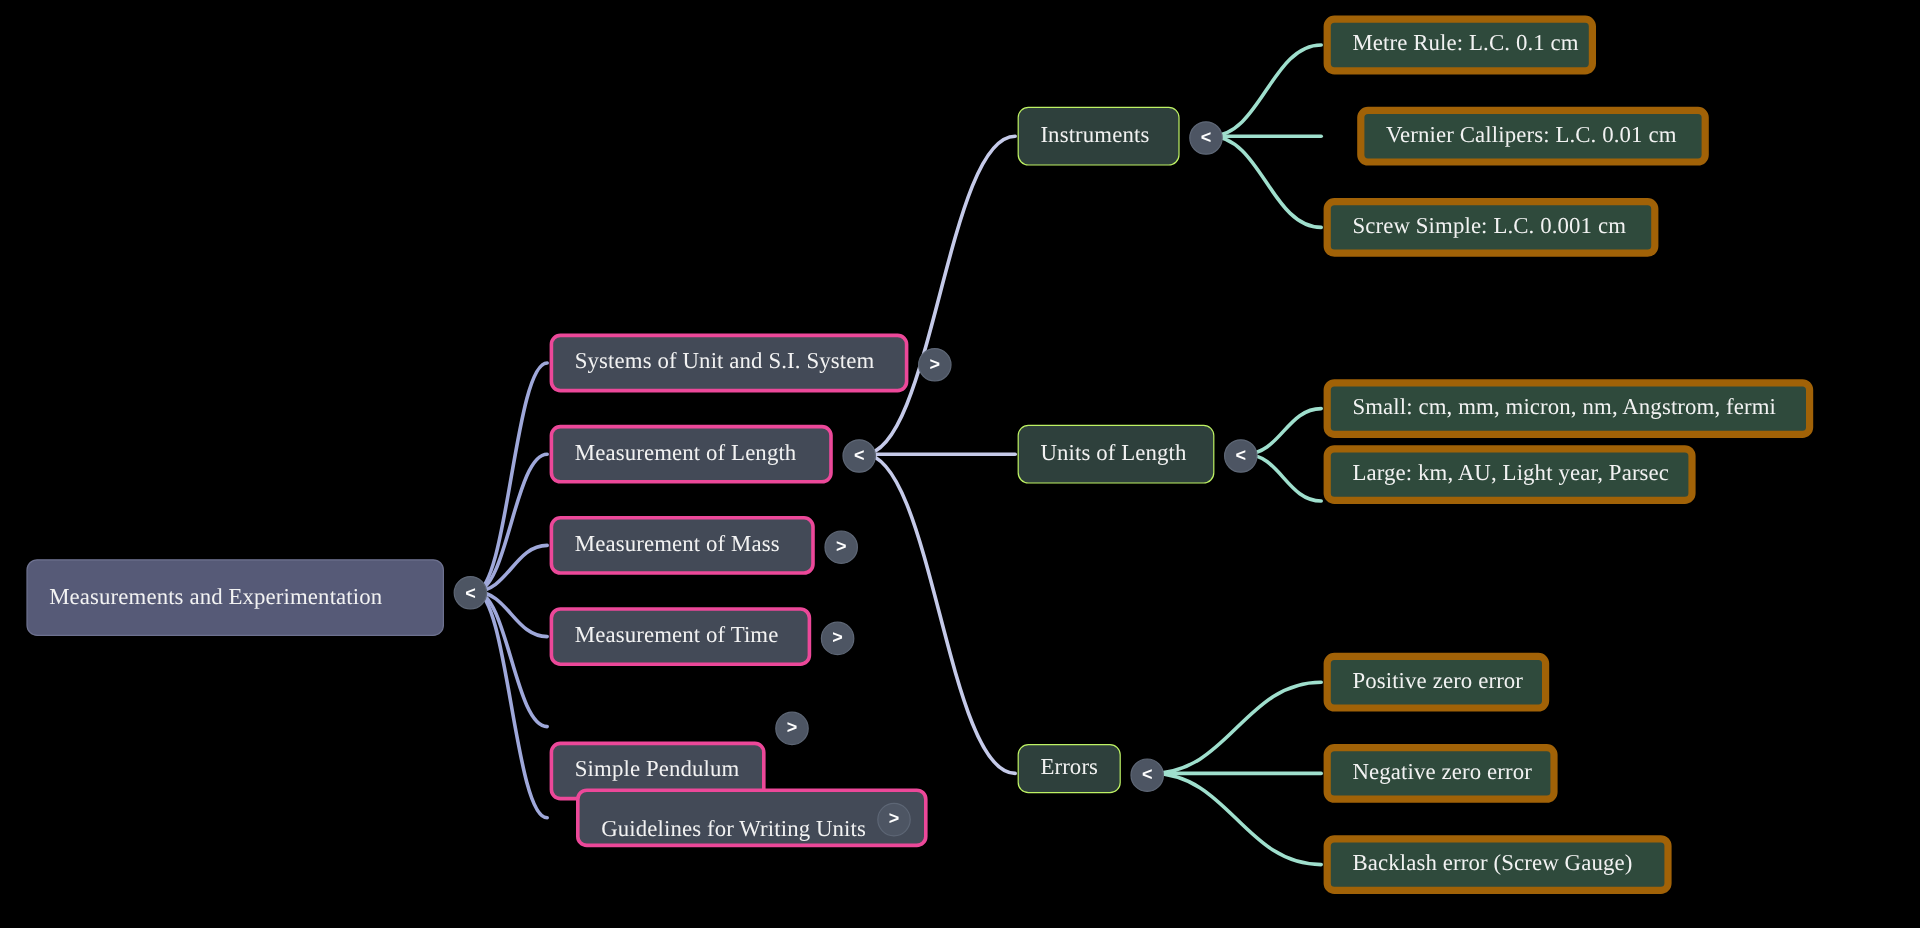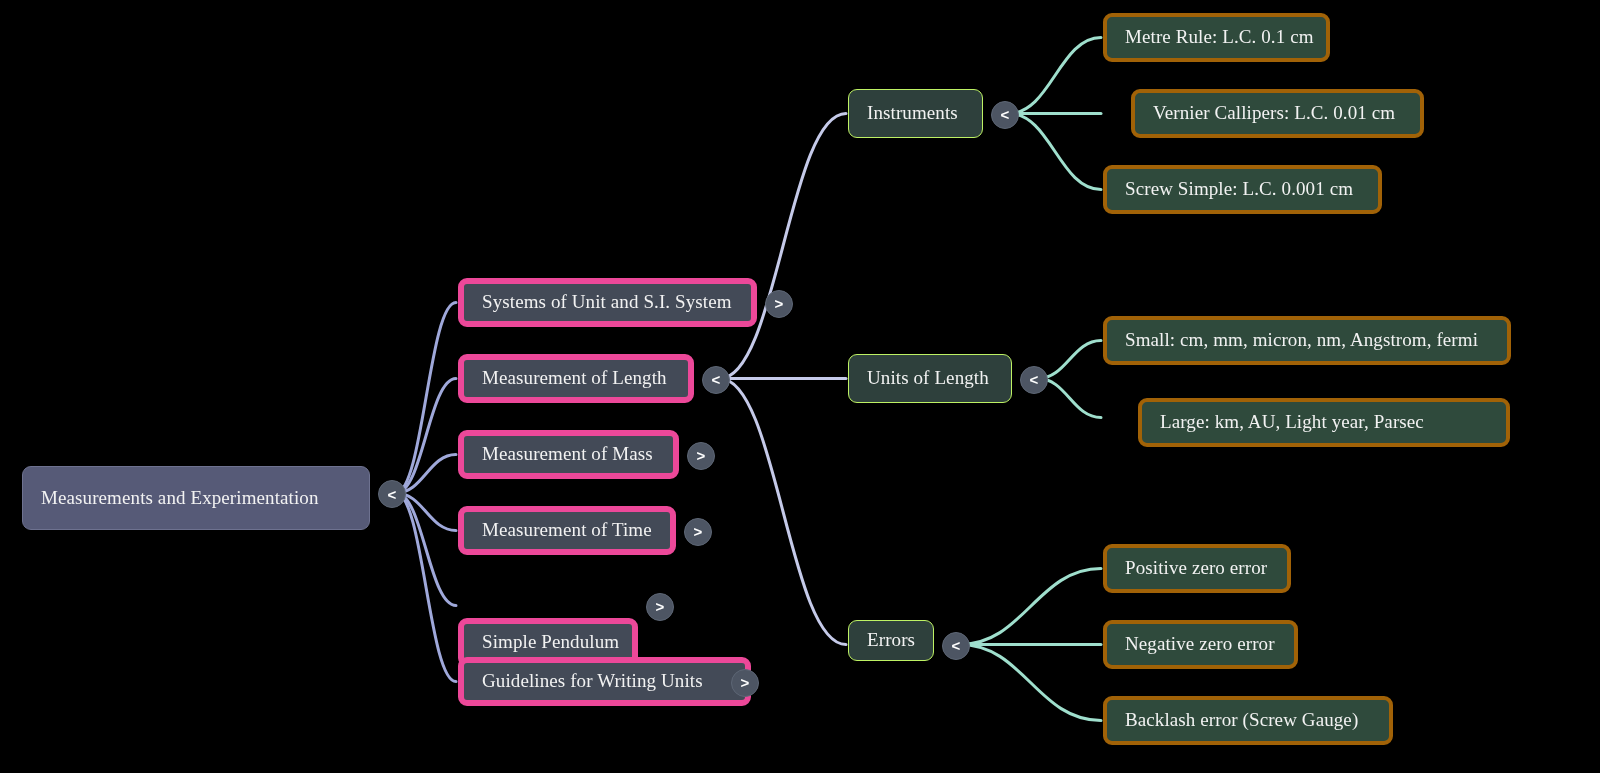--- a/index.html
+++ b/index.html
@@ -40,29 +40,29 @@
     letter-spacing: 0.1px;
     z-index: 3;
   }
   .node.root {
     background: #565a77;
     border: 1px solid #6e7290;
     font-size: 19px;
   }
   .node.branch {
     background: #434a57;
-    border: 6px solid #ec4899;
+    border: 3px solid #ec4899;
   }
   .node.mid {
     background: #2e403c;
     border: 1px solid #bef264;
   }
   .node.leaf {
     background: #2f4a3c;
-    border: 4px solid #a16207;
+    border: 6px solid #a16207;
   }
   .toggle {
     position: absolute;
     width: 26px;
     height: 26px;
     border-radius: 50%;
     background: #4d5563;
     border: 1px solid #5d6675;
     color: #ffffff;
     font-family: "Liberation Sans", sans-serif;
@@ -118,21 +118,21 @@
     </div>
     <div class="toggle" style="top: 441.5px; left: 687px;">&gt;</div>
     <div class="node branch" style="left: 458px; top: 506px; width: 218px; height: 49px;">
       <span>Measurement of Time</span>
     </div>
     <div class="toggle" style="top: 517.5px; left: 684px;">&gt;</div>
     <div class="node branch" style="left: 458px; top: 581px; width: 180px; height: 49px; margin-top: 37px;">
       <span>Simple Pendulum</span>
     </div>
     <div class="toggle" style="top: 592.5px; left: 646px;">&gt;</div>
-    <div class="node branch" style="left: 458px; top: 657px; width: 293px; height: 49px;">
+    <div class="node branch" style="left: 480px; top: 657px; width: 293px; height: 49px; align-items: flex-end;">
       <span>Guidelines for Writing Units</span>
     </div>
     <div class="toggle" style="top: 668.5px; left: 731px;">&gt;</div>
     <div class="node mid" style="left: 848px; top: 89px; width: 135px; height: 49px;">
       <span>Instruments</span>
     </div>
     <div class="toggle" style="top: 100.5px; left: 991px;">&lt;</div>
     <div class="node mid" style="left: 848px; top: 354px; width: 164px; height: 49px;">
       <span>Units of Length</span>
     </div>
@@ -146,21 +146,21 @@
     </div>
     <div class="node leaf" style="left: 1103px; top: 89px; width: 293px; height: 49px; margin-left: 28px;">
       <span>Vernier Callipers: L.C. 0.01 cm</span>
     </div>
     <div class="node leaf" style="left: 1103px; top: 165px; width: 279px; height: 49px;">
       <span>Screw Simple: L.C. 0.001 cm</span>
     </div>
     <div class="node leaf" style="left: 1103px; top: 316px; width: 408px; height: 49px;">
       <span>Small: cm, mm, micron, nm, Angstrom, fermi</span>
     </div>
-    <div class="node leaf" style="left: 1103px; top: 398px; width: 372px; height: 49px; margin-left: 35px;">
+    <div class="node leaf" style="left: 1103px; top: 371px; width: 310px; height: 49px;">
       <span>Large: km, AU, Light year, Parsec</span>
     </div>
     <div class="node leaf" style="left: 1103px; top: 544px; width: 188px; height: 49px;">
       <span>Positive zero error</span>
     </div>
     <div class="node leaf" style="left: 1103px; top: 620px; width: 195px; height: 49px;">
       <span>Negative zero error</span>
     </div>
     <div class="node leaf" style="left: 1103px; top: 696px; width: 290px; height: 49px;">
       <span>Backlash error (Screw Gauge)</span>

